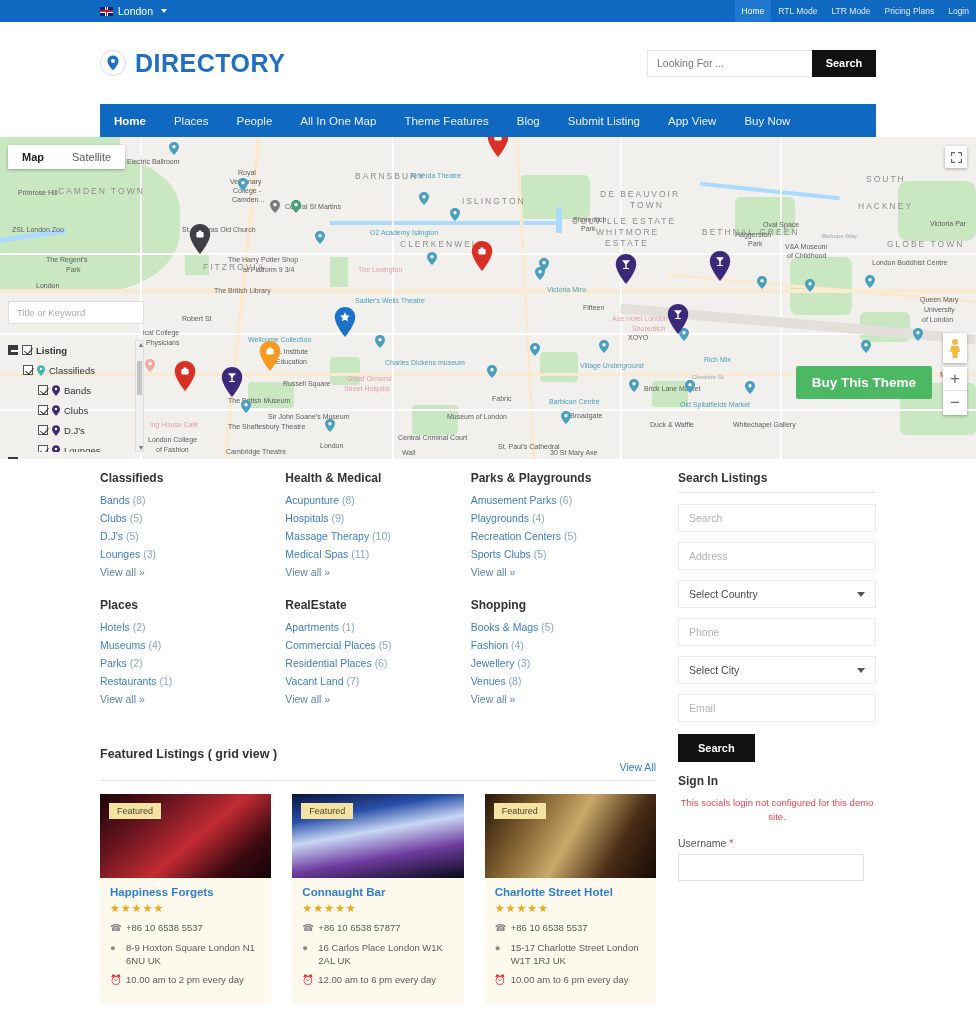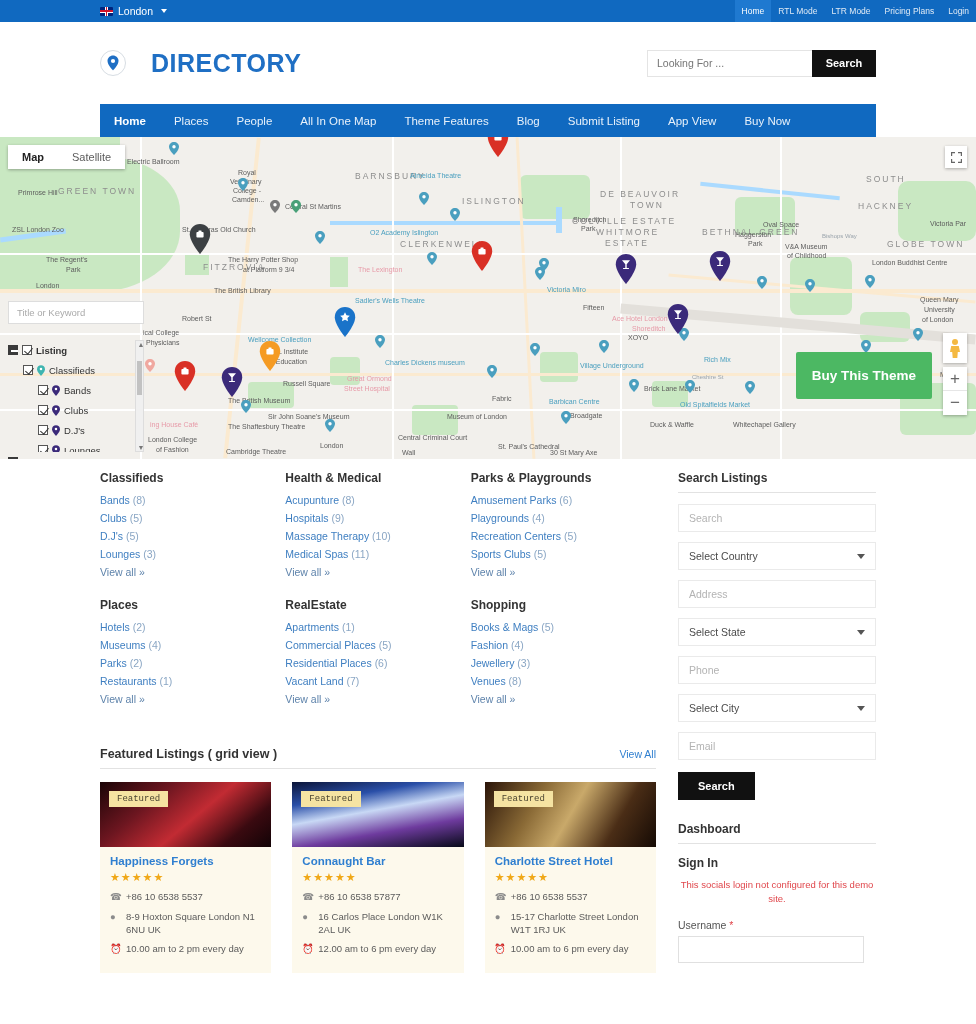--- a/index.html
+++ b/index.html
@@ -37,21 +37,21 @@
   }
   .topnav { position:absolute; right: 0px; top:0; height:22px; display:flex; align-items:stretch; }
   .topnav a {
     color:#dfeaf5; font-size:8.5px; text-decoration:none; padding:0 7px;
     display:flex; align-items:center;
   }
   .topnav a.active { background:#1f79d0; color:#ffffff; }
 
   
   .header { height: 82px; background:#fff; display:flex; align-items:center; padding: 0 100px; }
-  .logo { display:flex; align-items:center; gap:25px; }
+  .logo { display:flex; align-items:center; gap:9px; }
   .logo-pin {
     width:26px;height:26px;border-radius:50%;border:1px solid #d7dde3;
     display:flex;align-items:center;justify-content:center;
   }
   .logo-text { font-size:25px; font-weight:bold; color:#1f6fc4; letter-spacing:0.5px; font-family:"Liberation Sans", sans-serif;}
   .header-search { margin-left:auto; display:flex; align-items:center; }
   .header-search input {
     width:165px; height:27px; border:1px solid #e4e4e4; border-right:none; padding:0 9px;
     font-size:10.5px; color:#999; outline:none; font-family:"Liberation Sans", sans-serif; background:#fff;
   }
@@ -106,21 +106,21 @@
     height:24px; display:flex;align-items:center;justify-content:center;
     font-size:17px;color:#666; cursor:pointer;
   }
   .map-zoom div:first-child { border-bottom:1px solid #e6e6e6; }
   .pegman {
     position:absolute; right:9px; bottom:96px; width:24px;height:30px;background:#fff;
     box-shadow:0 1px 3px rgba(0,0,0,.3); z-index:20; display:flex;align-items:center;justify-content:center;
   }
   .buy-theme {
     position:absolute; right:44px; bottom:60px; background:#4cb863; color:#fff;
-    font-size:13.5px; font-weight:bold; padding:16px 16px; z-index:21; border-radius:2px; cursor:pointer;
+    font-size:13.5px; font-weight:bold; padding:9px 16px; z-index:21; border-radius:2px; cursor:pointer;
   }
   .map-attr {
     position:absolute; left:0; right:0; bottom:0; height:13px; background:rgba(245,245,245,0.85);
     display:flex; align-items:center; justify-content:flex-end; gap:14px; padding-right:8px;
     font-size:7.5px; color:#666; z-index:19;
   }
 
   
   .map-filter { position:absolute; left:8px; top:164px; width:136px; z-index:22; }
   .map-filter .kw {
@@ -165,21 +165,21 @@
   .cat-block h4 { margin:0 0 9px 0; font-size:12px; color:#333; font-weight:bold; }
   .cat-block a {
     display:block; font-size:10.5px; color:#3f7fc1; text-decoration:none; margin-bottom:6px;
   }
   .cat-block a .cnt { color:#8aa6c4; }
   .cat-block a.viewall { color:#5e83ab; }
 
   
   .feat-grid { display:grid; grid-template-columns: repeat(3, 1fr); gap:21px; }
   .feat-card { background:#fdf9ec; }
-  .feat-thumb { position:relative; height:65px; overflow:hidden;font-family:Liberation Mono, monospace; }
+  .feat-thumb { position:relative; height:84px; overflow:hidden; }
   .feat-badge {
     position:absolute; left:9px; top:9px; background:#f5e3a2; color:#4a4430;
     font-size:9px; padding:3px 8px; z-index:3; font-weight:normal;
   }
   .feat-body { padding:8px 10px 10px 10px; }
   .feat-title { font-size:11.5px; color:#2f7fd0; font-weight:bold; text-decoration:none; display:block; }
   .stars { color:#f0a818; font-size:11px; letter-spacing:1px; margin:4px 0 7px 0; }
   .frow { display:flex; gap:6px; font-size:9.5px; color:#5b5b5b; margin-bottom:7px; line-height:1.35; }
   .frow .ic { flex:none; width:10px; color:#8b8b8b; }
 
@@ -293,21 +293,21 @@
     <div class="mroad" style="left:0;top:116px;width:976px;height:2px;"></div>
     <div class="mroad" style="left:0;top:272px;width:976px;height:2px;"></div>
     <div class="mroad" style="left:140px;top:0;width:2px;height:322px;"></div>
     <div class="mroad" style="left:392px;top:0;width:2px;height:322px;"></div>
     <div class="mroad" style="left:620px;top:0;width:2px;height:322px;"></div>
     <div class="mroad" style="left:780px;top:0;width:2px;height:322px;"></div>
     <div class="mgrey" style="left:620px;top:182px;width:356px;height:10px;background:#e3e0db;transform:rotate(5deg);"></div>
   </div>
 
   <div id="map-labels">
-      <div class="mlabel big" style="left: 58px; top: 49px;">GREEN TOWN</div>
+      <div class="mlabel big" style="left: 58px; top: 49px;">CAMDEN TOWN</div>
       <div class="mlabel big" style="left: 355px; top: 34px;">BARNSBURY</div>
       <div class="mlabel big" style="left: 462px; top: 59px;">ISLINGTON</div>
       <div class="mlabel big" style="left: 600px; top: 52px;">DE BEAUVOIR</div>
       <div class="mlabel big" style="left: 630px; top: 63px;">TOWN</div>
       <div class="mlabel big" style="left: 572px; top: 79px;">COLVILLE ESTATE</div>
       <div class="mlabel big" style="left: 596px; top: 90px;">WHITMORE</div>
       <div class="mlabel big" style="left: 605px; top: 101px;">ESTATE</div>
       <div class="mlabel big" style="left: 866px; top: 37px;">SOUTH</div>
       <div class="mlabel big" style="left: 858px; top: 64px;">HACKNEY</div>
       <div class="mlabel big" style="left: 887px; top: 102px;">GLOBE TOWN</div>
@@ -765,21 +765,21 @@
         <div class="cat-block">
           <h4>Shopping</h4>
           <a href="#">Books &amp; Mags <span class="cnt">(5)</span></a>
           <a href="#">Fashion <span class="cnt">(4)</span></a>
           <a href="#">Jewellery <span class="cnt">(3)</span></a>
           <a href="#">Venues <span class="cnt">(8)</span></a>
           <a href="#" class="viewall">View all »</a>
         </div>
       </div>
 
-    <div class="sec-head" style="margin-top:36px;">
+    <div class="sec-head" style="margin-top:36px;flex-direction:column;">
       <h3>Featured Listings ( grid view )</h3>
       <a class="viewall" href="#">View All</a>
     </div>
 
     <div class="feat-grid" id="feat-grid">
         <div class="feat-card">
           <div class="feat-thumb" style="background:linear-gradient(140deg,#1a0406 0%,#6d1620 30%,#c22b33 55%,#3a0a10 80%,#120306 100%);">
             <span class="feat-badge">Featured</span>
           </div>
           <div class="feat-body">
@@ -845,47 +845,40 @@
   </div>
 
   <div class="right-col">
     <div class="r-head">
       <h3>Search Listings</h3>
     </div>
     <div id="side-fields">
         <div class="fld">
           <span>Search</span>
         </div>
+        <div class="fld">
+          <span>Address</span>
+        </div>
         <div class="fld sel">
           <span>Select Country</span>
           <span class="car"></span>
         </div>
         <div class="fld">
-          <span>Address</span>
-        </div>
-        <div class="fld sel">
-          <span>Select State</span>
-          <span class="car"></span>
-        </div>
-        <div class="fld">
           <span>Phone</span>
         </div>
         <div class="fld sel">
           <span>Select City</span>
           <span class="car"></span>
         </div>
         <div class="fld">
           <span>Email</span>
         </div>
       </div>
     <button class="rsearch-btn">Search</button>
 
-    <div class="dash-head">
-      <h3>Dashboard</h3>
-    </div>
     <div class="signin-h">Sign In</div>
     <div class="social-warn">This socials login not configured for this demo site.</div>
     <div class="lbl">
       <span>Username</span>
       <span class="req">*</span>
     </div>
     <input class="txtin" type="text" style="">
   </div>
 </div>
 

